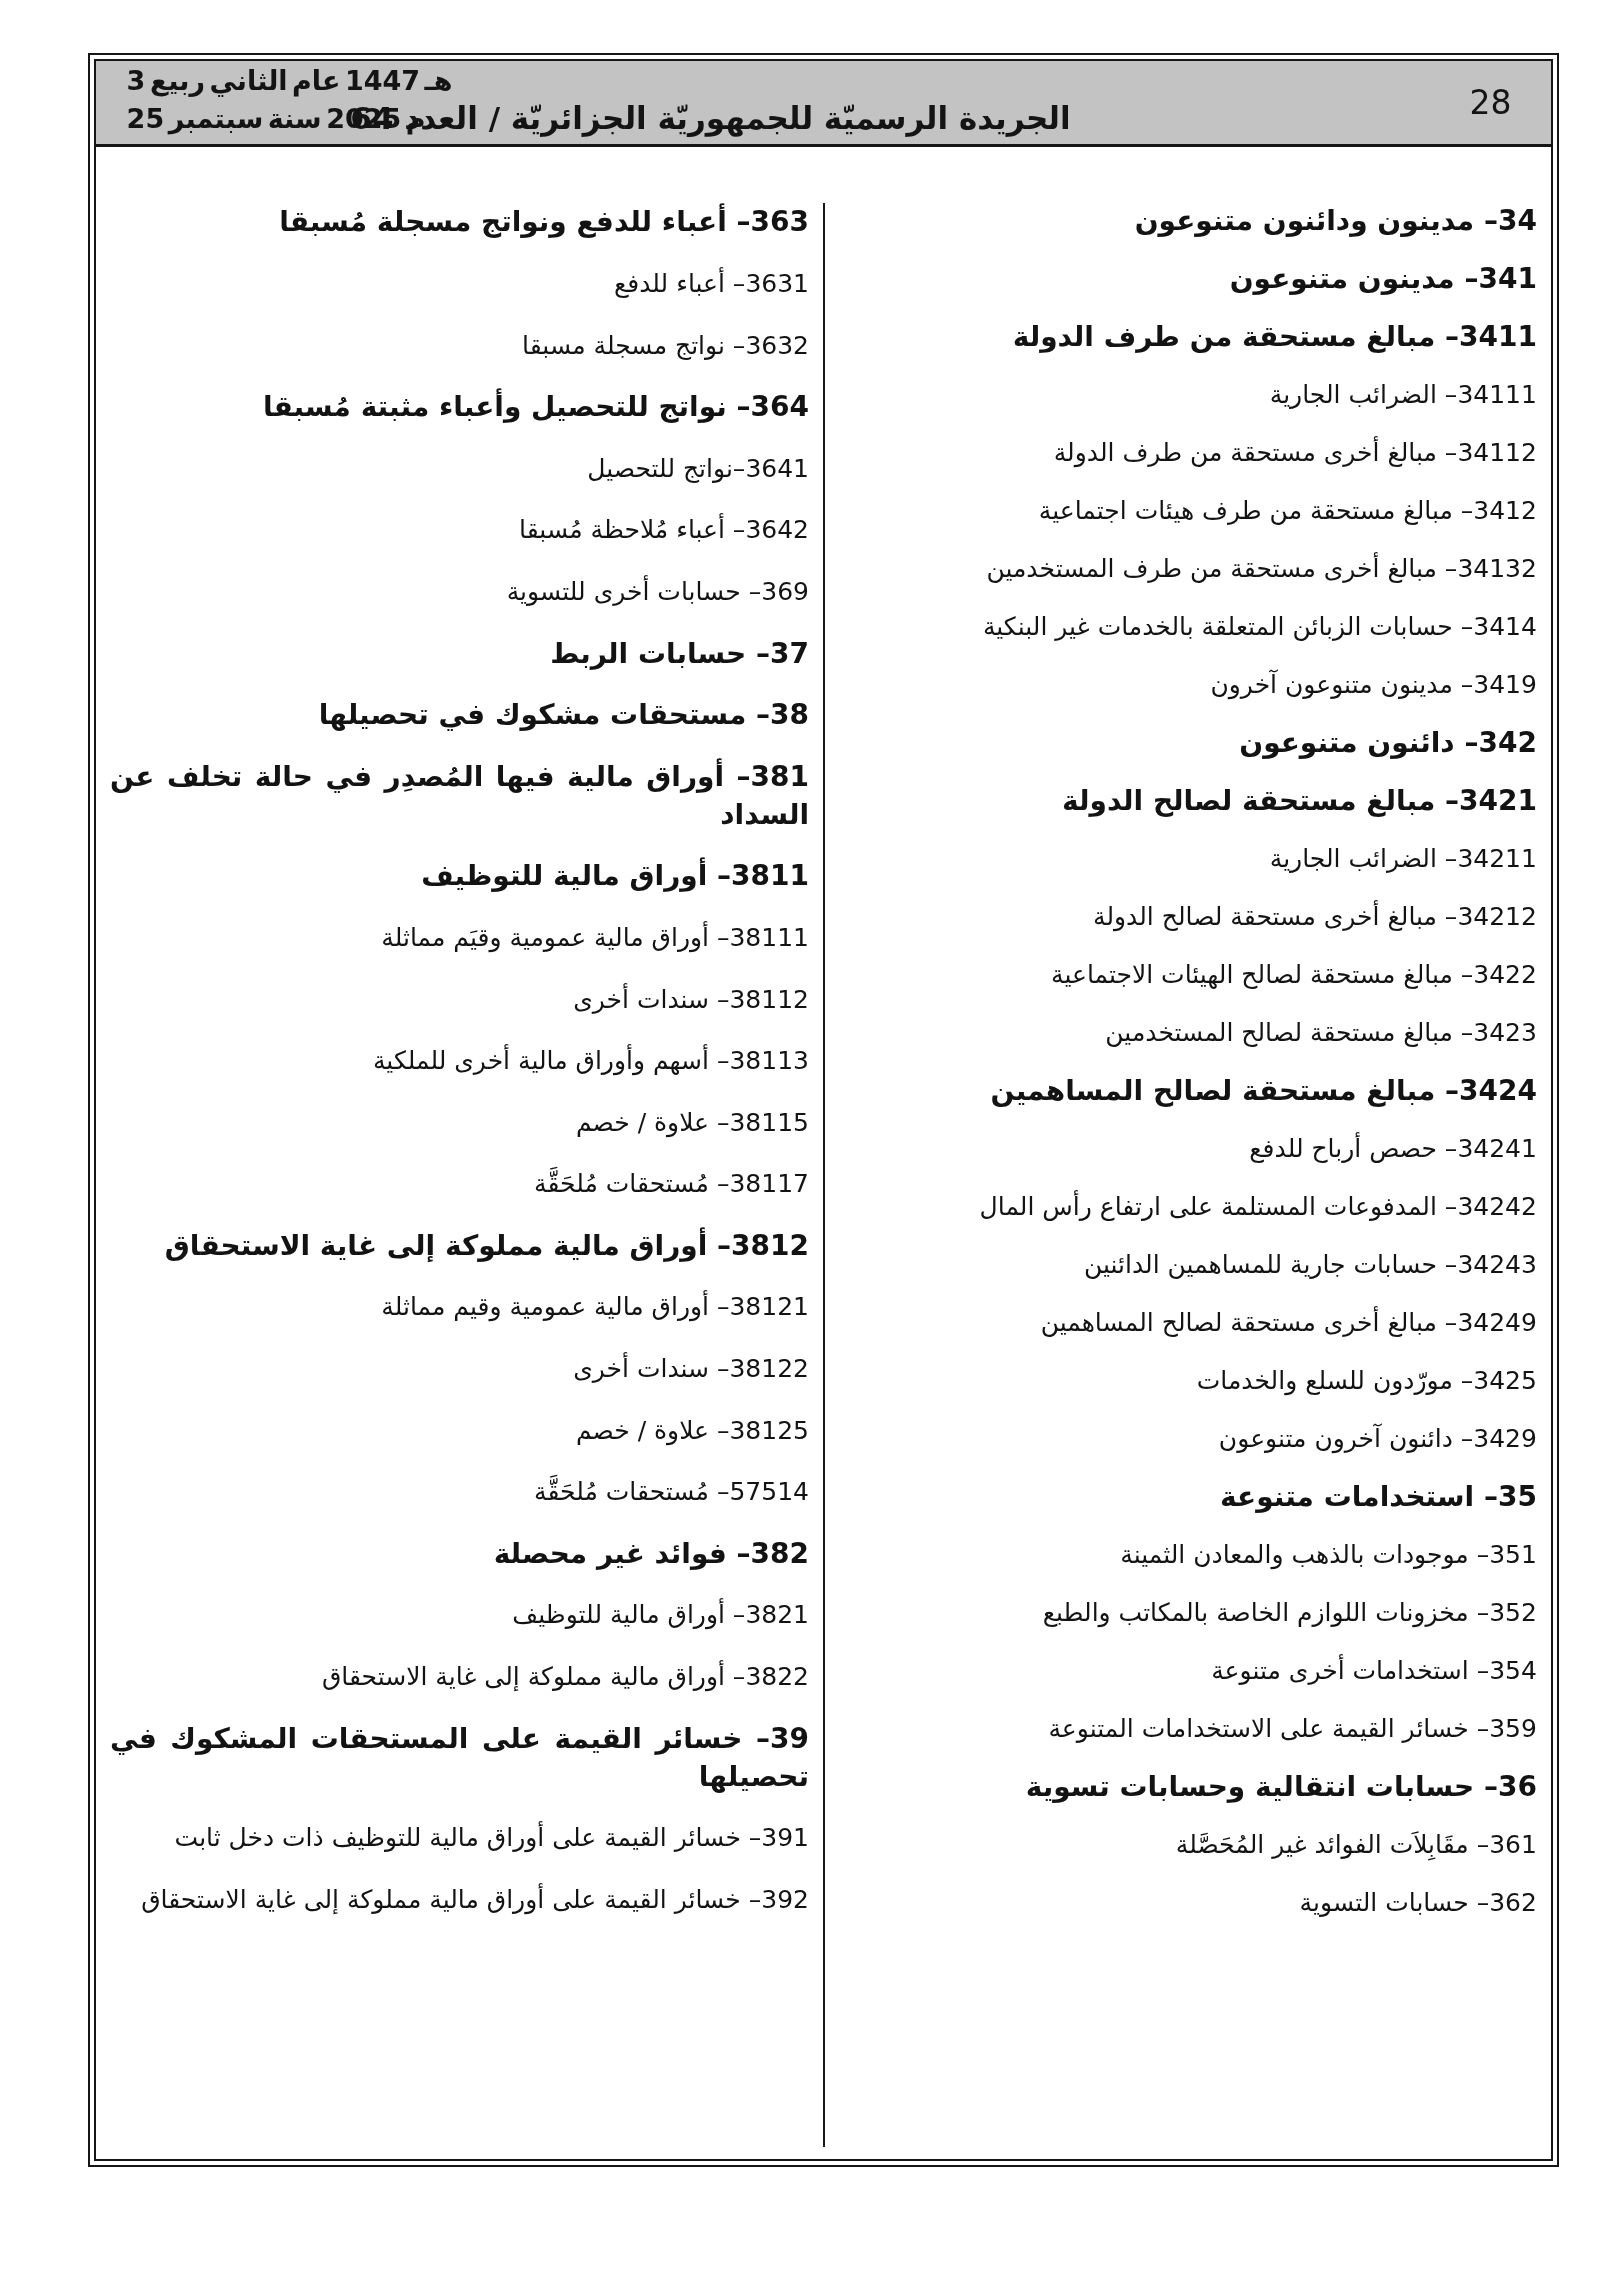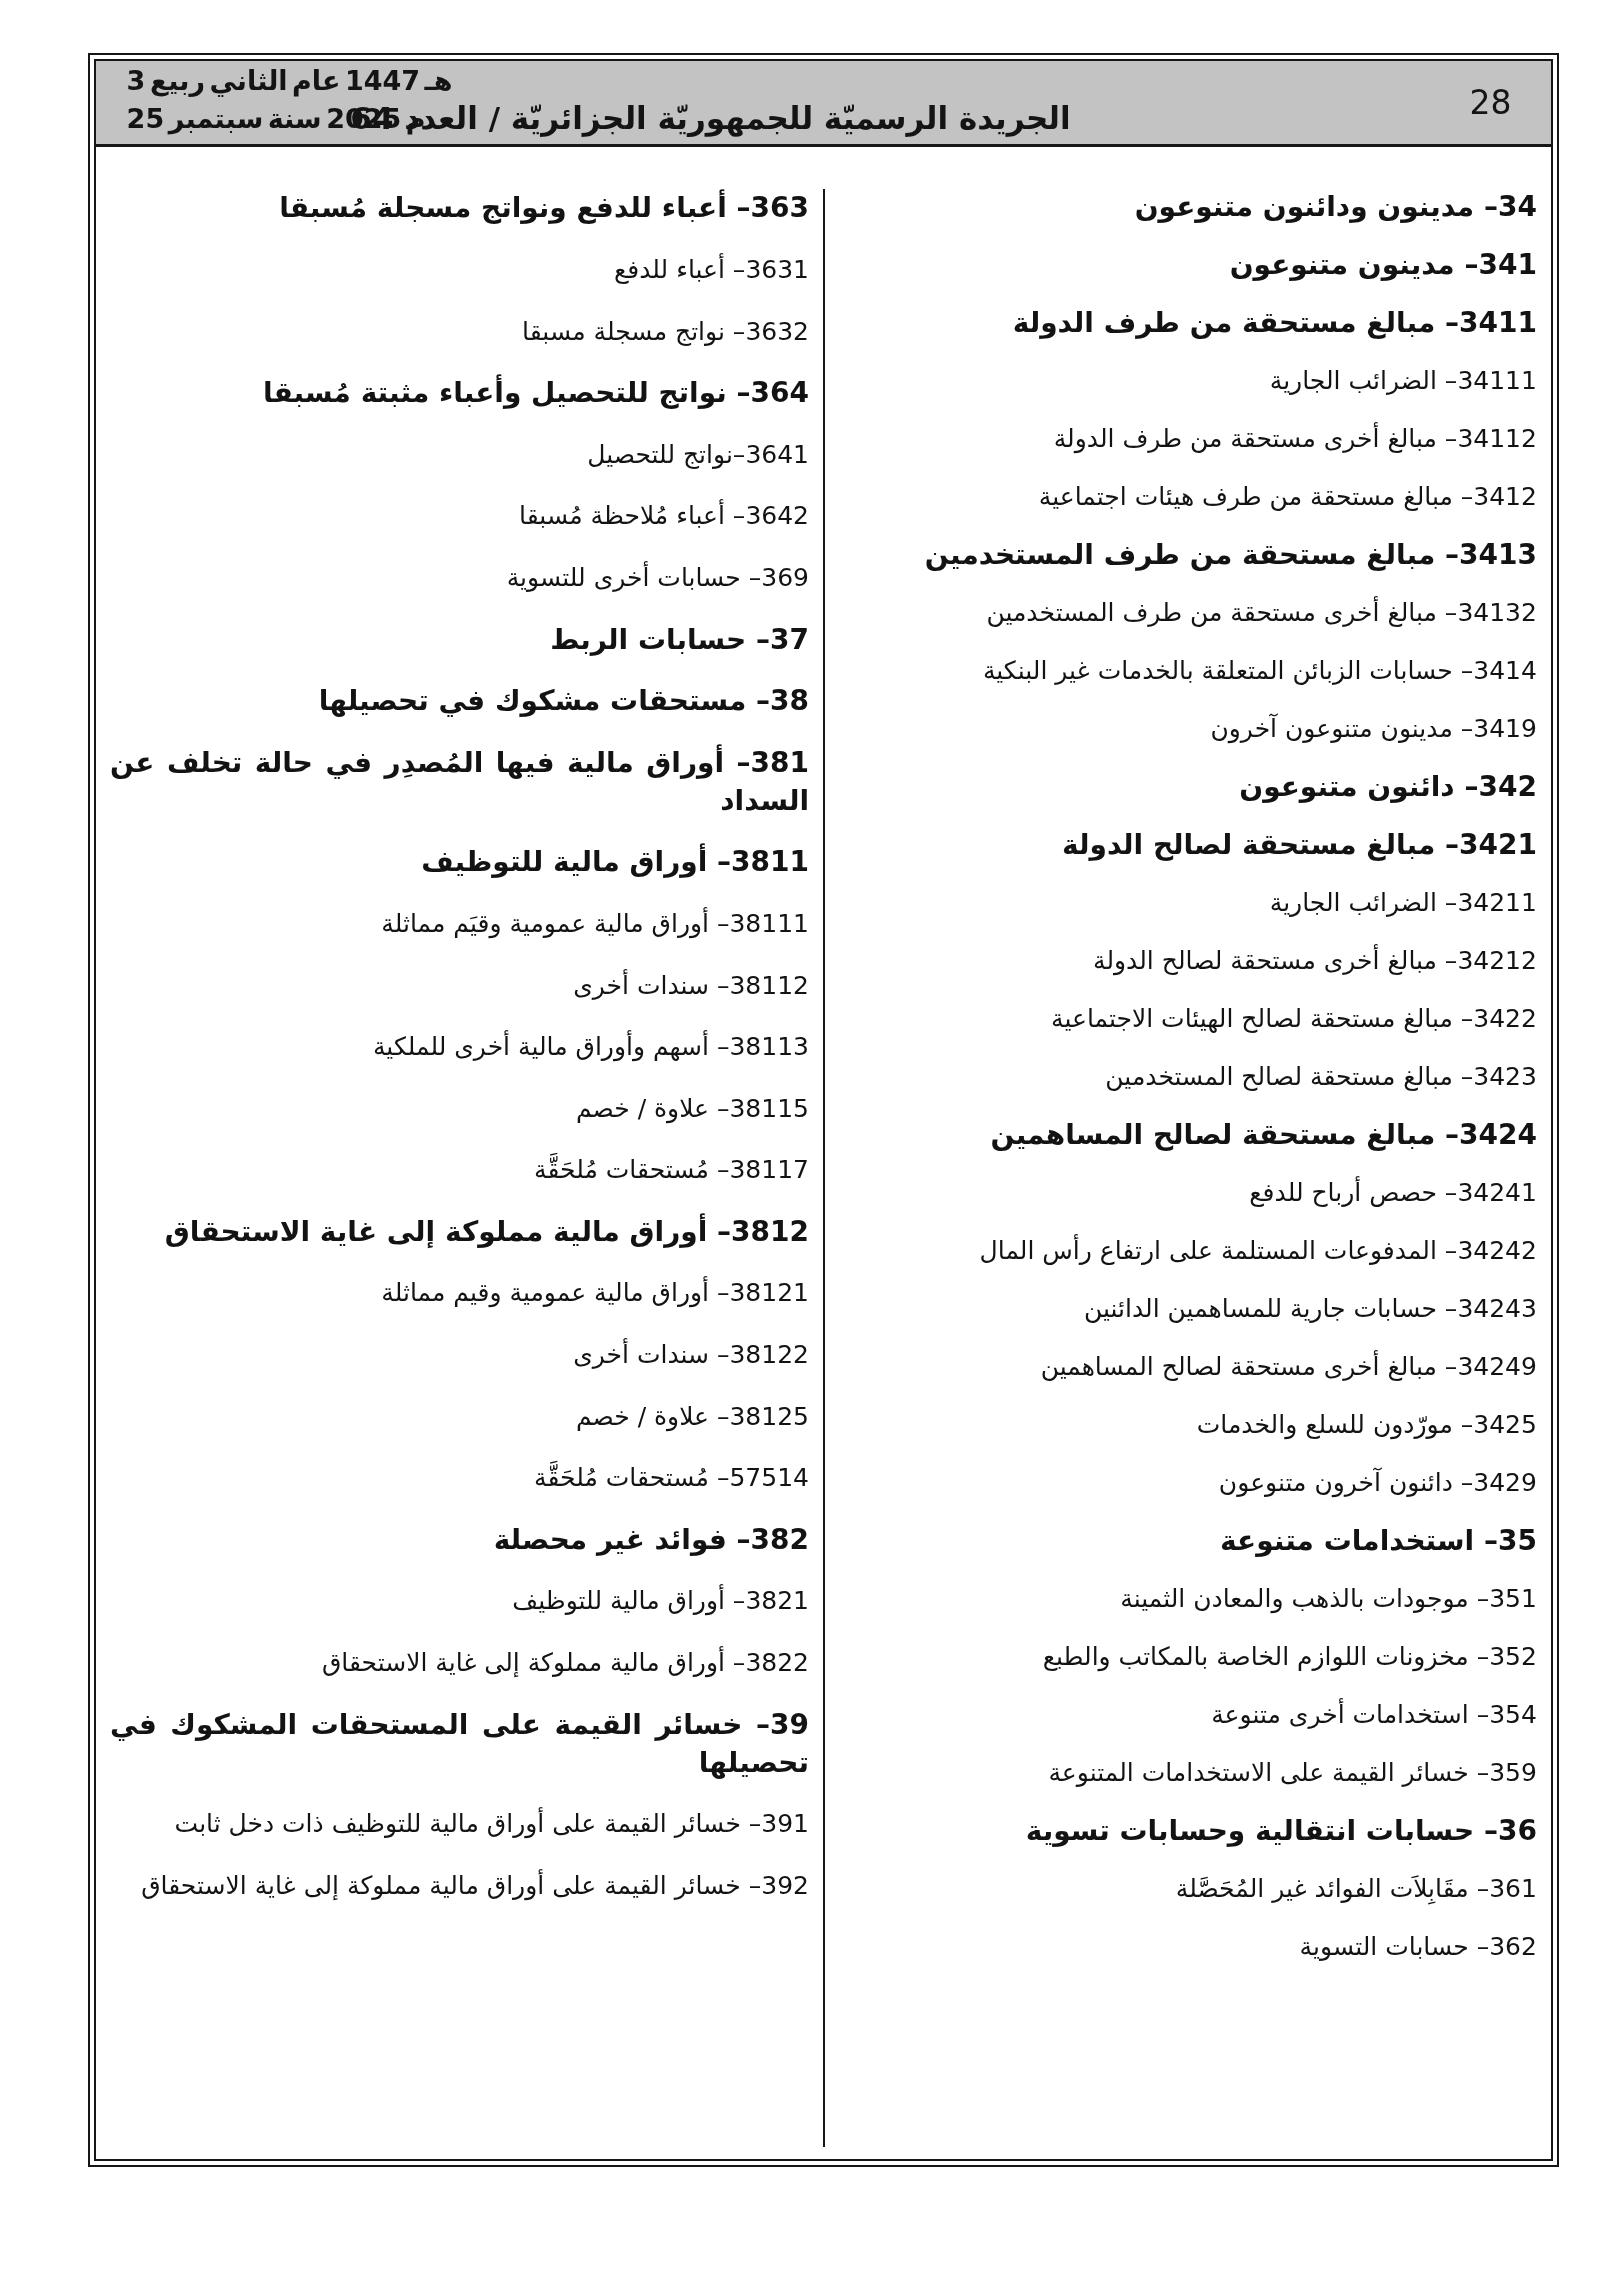--- a/index.html
+++ b/index.html
@@ -3,21 +3,21 @@
 <meta charset="utf-8">
 <style>
   html,body{margin:0;padding:0;background:#ffffff;}
   body{font-family:"DejaVu Sans",sans-serif;color:#141414;}
   #page{position:relative;width:1615px;height:2285px;background:#fff;overflow:hidden;}
 
   
   #frame-outer{position:absolute;left:88px;top:53px;width:1467px;height:2110px;
     border:2.7px solid #161616;}
   #frame-inner{position:absolute;left:3.6px;top:3.6px;right:3.6px;bottom:3.6px;
-    border:2.7px solid #161616;display:flex;flex-direction:column;}
+    border:2.7px solid #161616;display:flex;flex-direction:column;gap:14px;}
 
   
   .band{position:relative;height:83px;background:#c3c3c3;border-bottom:3.6px solid #161616;
     flex:0 0 auto;}
   .band .dates{position:absolute;left:31px;top:1.8px;font-weight:bold;font-size:27px;line-height:38px;}
   .date-line{direction:ltr;text-align:left;white-space:nowrap;}
   .date-line .w{unicode-bidi:isolate;display:inline-block;margin:0 4.5px 0 0;}
   .band .title-wrap{position:absolute;left:0;right:226px;top:0;bottom:0;
     display:flex;align-items:center;justify-content:center;}
   .band .title{direction:rtl;font-weight:bold;font-size:31px;white-space:nowrap;margin-top:32px;}
@@ -61,21 +61,20 @@
         <div class="columns">
 
           <div class="col col-right">
 
           <div class="entry bold">34– مدينون ودائنون متنوعون</div>
               <div class="entry bold">341– مدينون متنوعون</div>
               <div class="entry bold">3411– مبالغ مستحقة من طرف الدولة</div>
               <div class="entry">34111– الضرائب الجارية</div>
               <div class="entry">34112– مبالغ أخرى مستحقة من طرف الدولة</div>
               <div class="entry">3412– مبالغ مستحقة من طرف هيئات اجتماعية</div>
-              <div class="entry bold">3413– مبالغ مستحقة من طرف المستخدمين</div>
               <div class="entry">34132– مبالغ أخرى مستحقة من طرف المستخدمين</div>
               <div class="entry">3414– حسابات الزبائن المتعلقة بالخدمات غير البنكية</div>
               <div class="entry">3419– مدينون متنوعون آخرون</div>
               <div class="entry bold">342– دائنون متنوعون</div>
               <div class="entry bold">3421– مبالغ مستحقة لصالح الدولة</div>
               <div class="entry">34211– الضرائب الجارية</div>
               <div class="entry">34212– مبالغ أخرى مستحقة لصالح الدولة</div>
               <div class="entry">3422– مبالغ مستحقة لصالح الهيئات الاجتماعية</div>
               <div class="entry">3423– مبالغ مستحقة لصالح المستخدمين</div>
               <div class="entry bold">3424– مبالغ مستحقة لصالح المساهمين</div>

